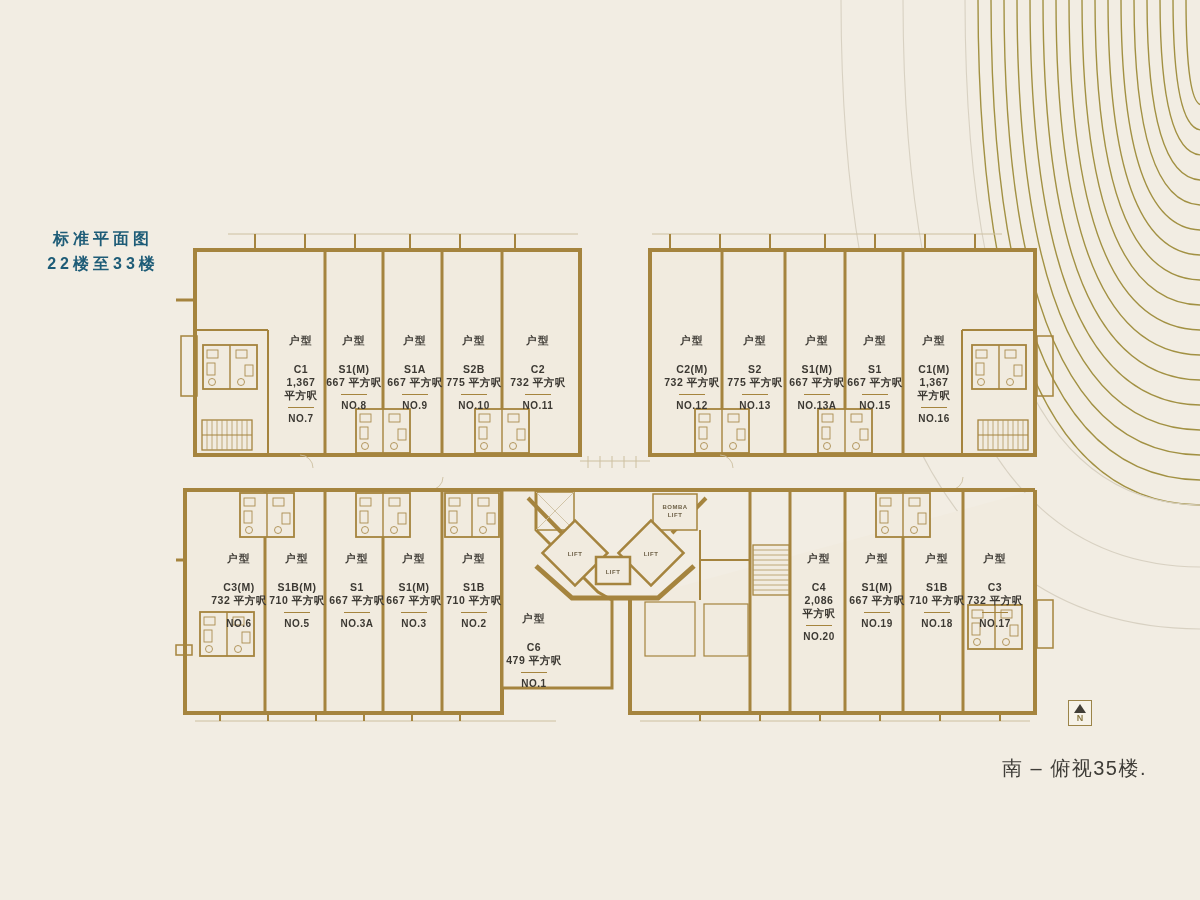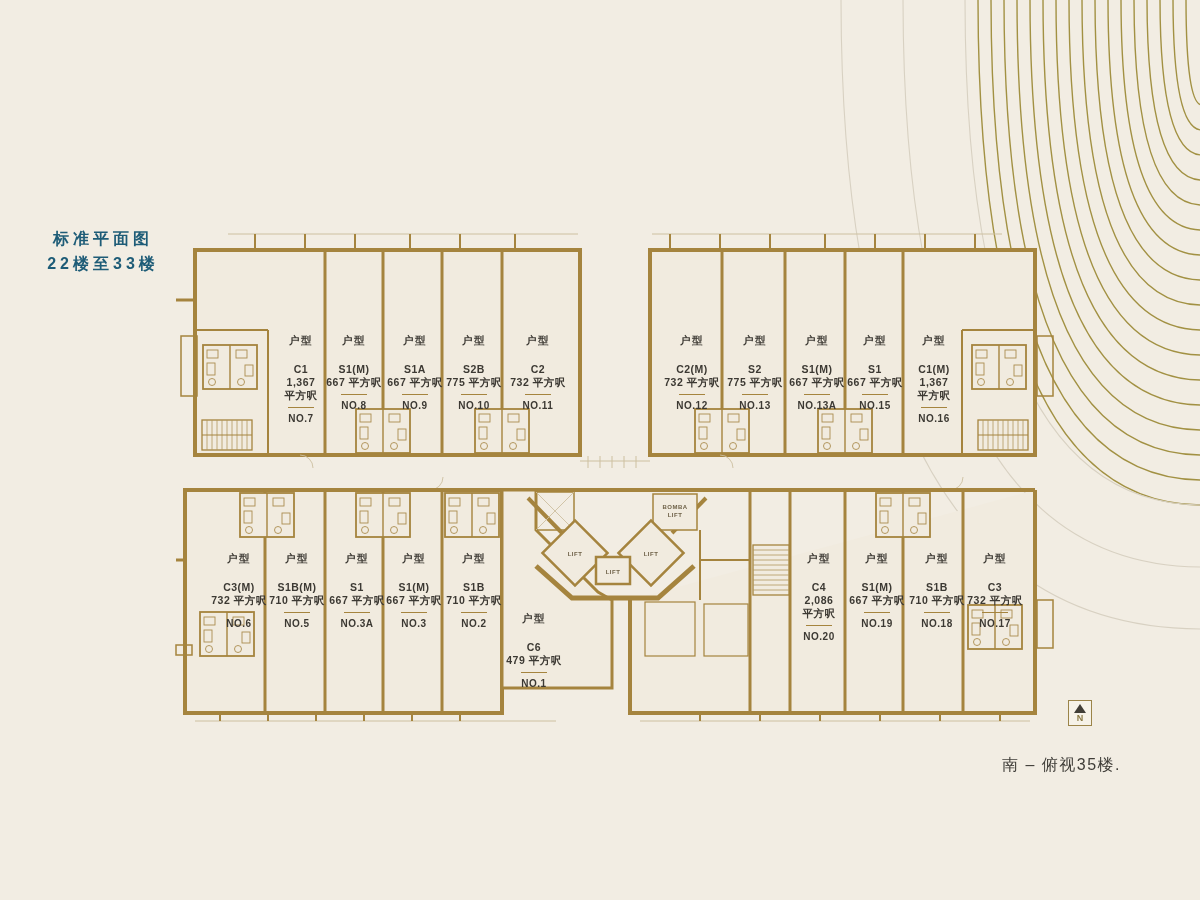--- a/index.html
+++ b/index.html
@@ -3,21 +3,21 @@
 <meta charset="utf-8">
 <style>
   html,body{margin:0;padding:0;}
   body{font-family:"Liberation Sans", sans-serif;}
   .stage{position:relative;width:1200px;height:900px;background:#f2ede3;overflow:hidden;}
   .stage svg{position:absolute;left:0;top:0;}
   .layer{position:absolute;left:2px;top:0;width:1200px;height:900px;}
 
   .title{position:absolute;left:24px;top:226px;width:158px;text-align:center;
          color:#1e5c77;font-weight:700;font-size:16px;letter-spacing:4px;line-height:25px;}
-  .caption{position:absolute;left:1002px;top:755px;color:#3f3d38;font-size:16px;
+  .caption{position:absolute;left:1002px;top:755px;color:#3f3d38;font-size:20px;
            letter-spacing:1.5px;font-weight:400;}
 
   .compass{position:absolute;left:1068px;top:700px;width:22px;height:24px;
            border:1px solid #9b8449;background:#f6f2e8;display:flex;flex-direction:column;
            align-items:center;justify-content:center;}
   .compass-arrow{width:0;height:0;border-left:6px solid transparent;border-right:6px solid transparent;
                  border-bottom:9px solid #413e37;}
   .compass-n{color:#8a7a45;font-size:9px;font-weight:700;line-height:10px;}
 
   .ulabel{position:absolute;transform:translateX(-50%);width:80px;text-align:center;

